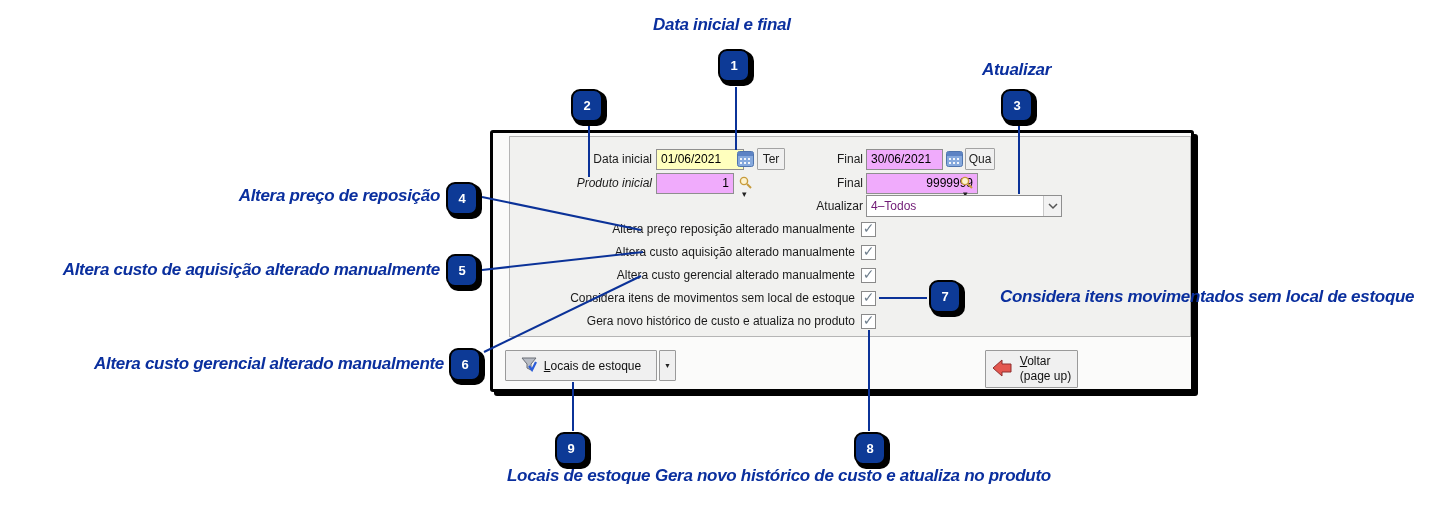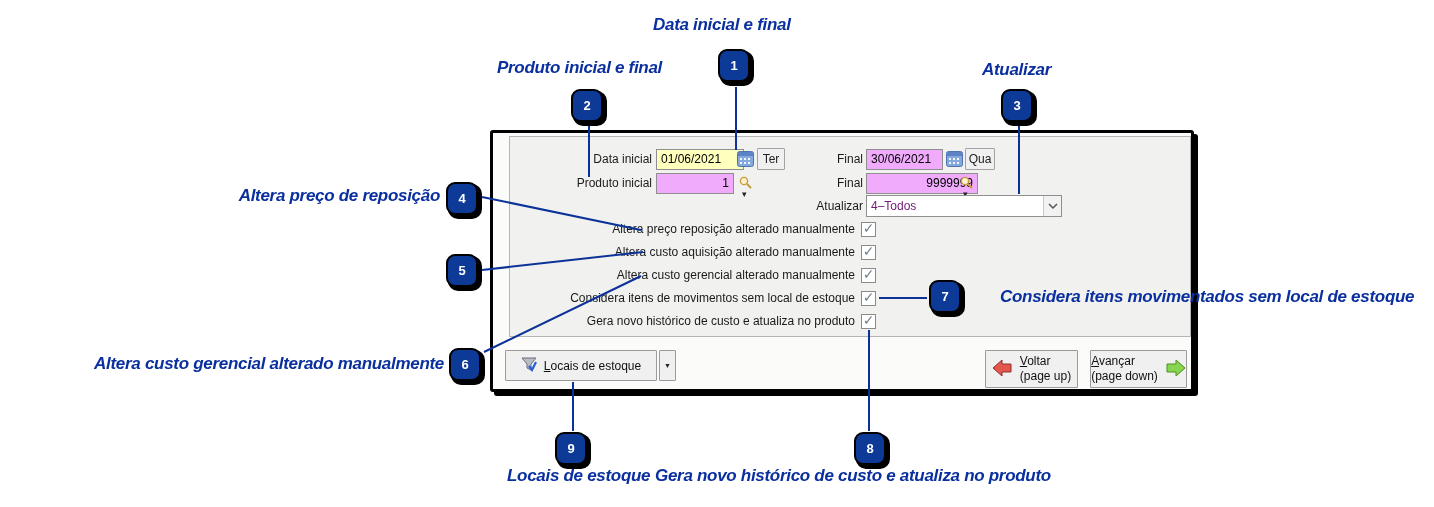--- a/index.html
+++ b/index.html
@@ -131,21 +131,21 @@
           <rect x="7" y="7" width="2" height="2"></rect>
           <rect x="11" y="7" width="2" height="2"></rect>
           <rect x="3" y="11" width="2" height="2"></rect>
           <rect x="7" y="11" width="2" height="2"></rect>
           <rect x="11" y="11" width="2" height="2"></rect>
         </g>
       </svg>
   </div>
   <div class="abs daybtn" style="left:965px;top:148px;width:30px;">Qua</div>
 
-  <div class="abs flabel" style="left:540px;top:173px;width:112px;">Produto inicial</div>
+  <div class="abs flabel" style="left:540px;top:173px;width:112px;font-style:italic;">Produto inicial</div>
   <div class="abs tinput num" style="left:656px;top:173px;width:78px;">1</div>
   <div class="abs iconbox" style="left:739px;top:175px;">
     <svg width="13" height="13" viewBox="0 0 13 13">
         <circle cx="5" cy="5" r="3.6" fill="#fdf3cf" stroke="#c79b3b" stroke-width="1.4"></circle>
         <line x1="8" y1="8" x2="12" y2="12" stroke="#c79b3b" stroke-width="2"></line>
       </svg>
   </div>
   <div class="abs spin-tri" style="left:742px;top:190px;">▾</div>
 
   <div class="abs flabel" style="left:790px;top:173px;width:73px;">Final</div>
@@ -215,48 +215,37 @@
       <svg width="20" height="18" viewBox="0 0 20 18">
           <path d="M10,1 L10,5 L19,5 L19,13 L10,13 L10,17 L1,9 Z" fill="#e4574f" stroke="#8f2f2f"></path>
         </svg>
     </span>
     <span class="btncol">
       <span><span class="mn">V</span><span>oltar</span></span>
       <span>(page up)</span>
     </span>
   </div>
 
-  <div id="btn-avancar" class="abs gbtn">
-    <span class="btncol">
-      <span><span class="mn">A</span><span>vançar</span></span>
-      <span>(page down)</span>
-    </span>
-    <span>
-      <svg width="20" height="18" viewBox="0 0 20 18">
-          <path d="M10,1 L10,5 L1,5 L1,13 L10,13 L10,17 L19,9 Z" fill="#86d64f" stroke="#4e8f1f"></path>
-        </svg>
-    </span>
-  </div>
 
   <svg id="lines" width="1434" height="507">
     <line x1="736" y1="87" x2="736" y2="150" stroke="#0b3298" stroke-width="2"></line>
     <line x1="589" y1="125" x2="589" y2="177" stroke="#0b3298" stroke-width="2"></line>
     <line x1="1019" y1="125" x2="1019" y2="194" stroke="#0b3298" stroke-width="2"></line>
     <line x1="482" y1="197" x2="641" y2="230" stroke="#0b3298" stroke-width="2"></line>
     <line x1="482" y1="270" x2="643" y2="252" stroke="#0b3298" stroke-width="2"></line>
     <line x1="484" y1="352" x2="641" y2="276" stroke="#0b3298" stroke-width="2"></line>
     <line x1="879" y1="298" x2="927" y2="298" stroke="#0b3298" stroke-width="2"></line>
     <line x1="869" y1="330" x2="869" y2="431" stroke="#0b3298" stroke-width="2"></line>
     <line x1="573" y1="382" x2="573" y2="431" stroke="#0b3298" stroke-width="2"></line>
   </svg>
 
   <div class="abs callout-label" style="left:653px;top:15px;">Data inicial e final</div>
-  <div class="abs callout-label" style="left:497px;top:58px;">Produto inicial e final</div>
   <div class="abs callout-label" style="left:982px;top:60px;">Atualizar</div>
   <div class="abs callout-label" style="right:994px;top:186px;">Altera preço de reposição</div>
+  <div class="abs callout-label" style="right:994px;top:260px;">Altera custo de aquisição alterado manualmente</div>
   <div class="abs callout-label" style="right:990px;top:354px;">Altera custo gerencial alterado manualmente</div>
   <div class="abs callout-label" style="left:1000px;top:287px;">Considera itens movimentados sem local de estoque</div>
   <div class="abs callout-label" style="left:655px;top:466px;">Gera novo histórico de custo e atualiza no produto</div>
   <div class="abs callout-label" style="left:507px;top:466px;">Locais de estoque</div>
 
   <div class="abs badge" style="left:718px;top:49px;">1</div>
   <div class="abs badge" style="left:571px;top:89px;">2</div>
   <div class="abs badge" style="left:1001px;top:89px;">3</div>
   <div class="abs badge" style="left:446px;top:182px;">4</div>
   <div class="abs badge" style="left:446px;top:254px;">5</div>

